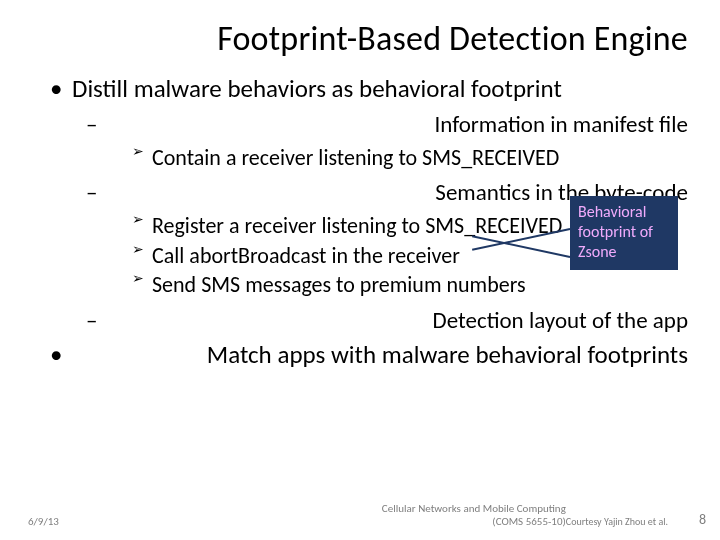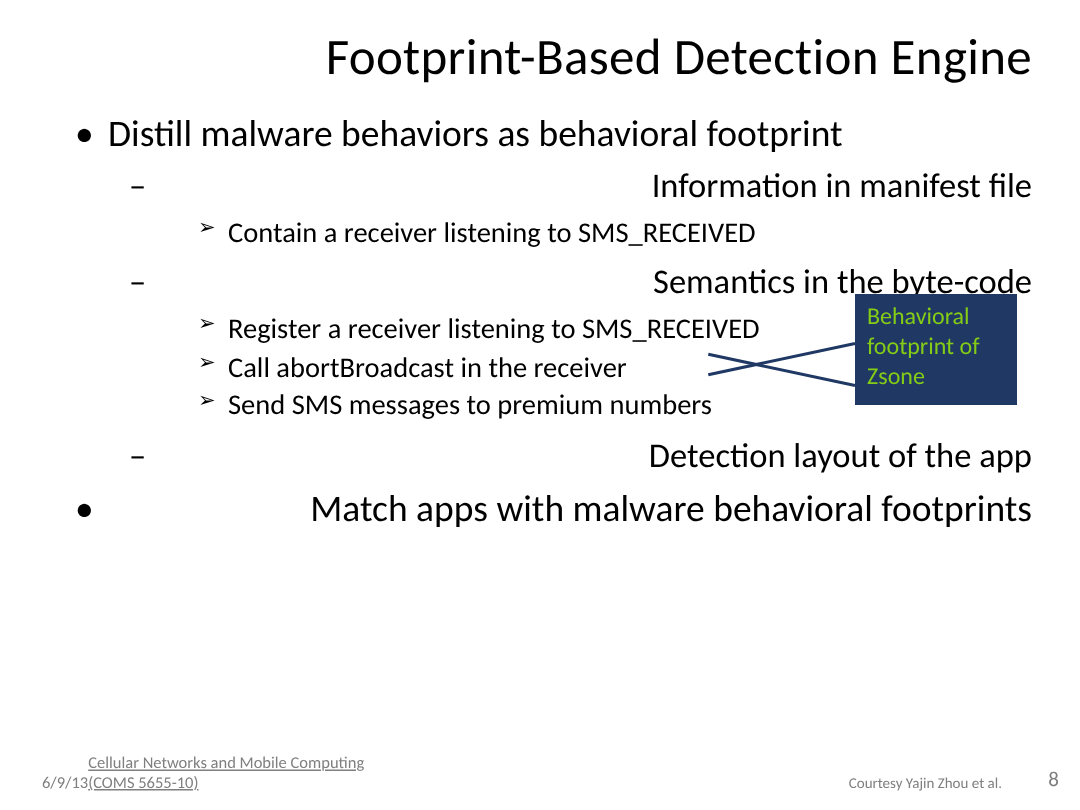--- a/index.html
+++ b/index.html
@@ -48,42 +48,42 @@
     padding-left: 20px;
     position: relative;
   }
   .b2::before {
     content: "–";
     position: absolute;
     left: 0;
     top: 0;
   }
   .b3 {
-    font-size: 19px;
+    font-size: 22px;
     line-height: 1.35;
     margin-left: 100px;
     padding-left: 20px;
     position: relative;
   }
   .b3::before {
     content: "➢";
     position: absolute;
     left: 0;
     top: 0;
     font-size: 14px;
   }
   .sp-top { margin-top: 6px; text-align: right; }
   .sp-mid { margin-top: 4px; }
   .callout {
     position: absolute;
     top: 196px;
     right: 42px;
     width: 108px;
     background: #1f3864;
-    color: #84cc16;
+    color: #f0abfc;
     font-size: 16px;
     line-height: 1.25;
     padding: 6px 8px 8px 8px;
   }
   .callout-line {
     position: absolute;
     background: #1f3864;
   }
   
   .line1 {
@@ -109,23 +109,22 @@
     width: 100%;
     padding: 0 28px;
     display: flex;
     align-items: flex-end;
     font-size: 11px;
     color: #7f7f7f;
   }
   .footer-date { flex: 0 0 auto; }
   .footer-center {
     flex: 1 1 auto;
-    text-align: left;
+    text-align: right;
     line-height: 1.2;
-    text-decoration: underline;
   }
   .footer-courtesy {
     flex: 0 0 auto;
     font-size: 10px;
     margin-right: 24px;
   }
   .footer-page {
     position: absolute;
     right: 14px;
     bottom: 12px;

